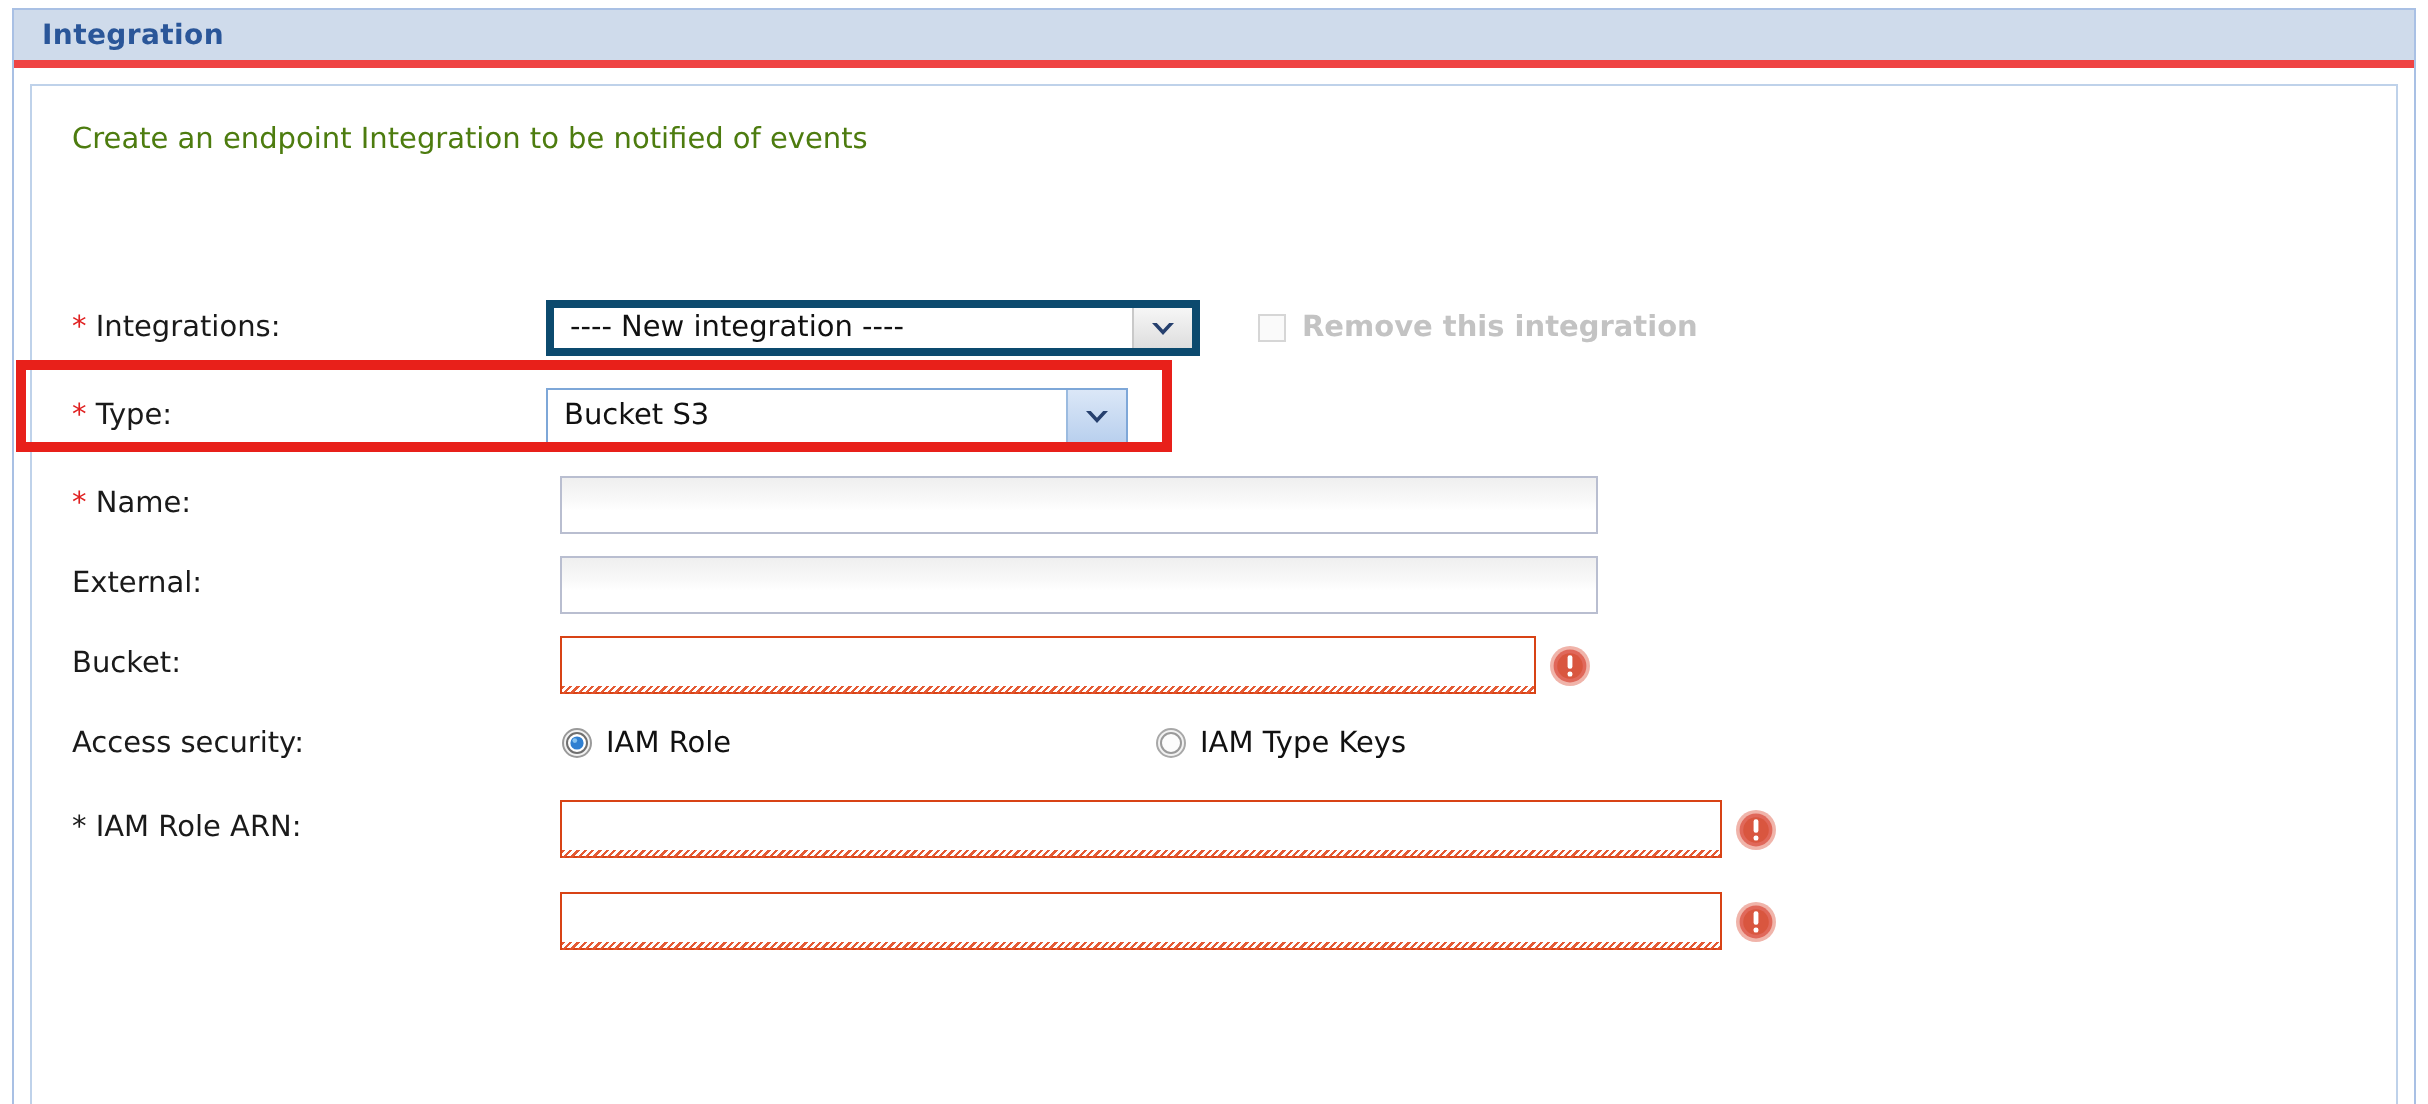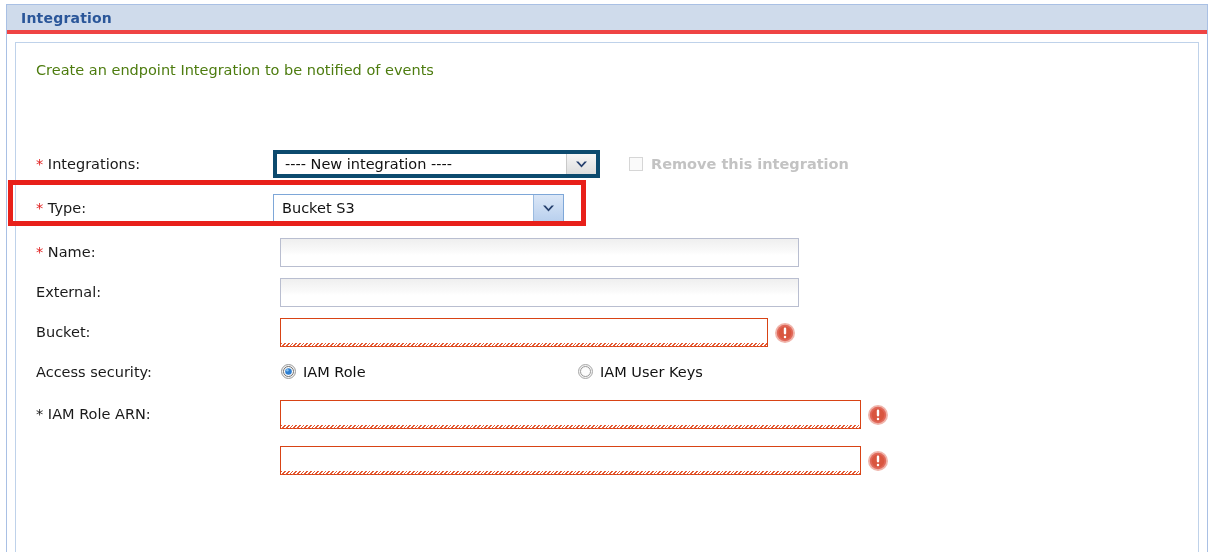--- a/index.html
+++ b/index.html
@@ -196,21 +196,21 @@
         </span>
         <span class="rad-lbl">IAM Role</span>
       </div>
       <div class="rad-wrap" style="left:562px;top:9px;">
         <span>
           <svg width="15" height="15" viewBox="0 0 15 15">
             <circle cx="7.5" cy="7.5" r="7" fill="#f2f2f2" stroke="#a8a8a8" stroke-width="1"></circle>
             <circle cx="7.5" cy="7.5" r="5" fill="#fcfcfc" stroke="#9a9a9a" stroke-width="1"></circle>
           </svg>
         </span>
-        <span class="rad-lbl">IAM User Keys</span>
+        <span class="rad-lbl">IAM Type Keys</span>
       </div>
     </div>
 
     <div class="row" style="top:354px;">
       <span class="lbl">
         <span class="ast-dark">*</span>
         <span>IAM Role ARN:</span>
       </span>
       <div class="txt err" style="top:3px;width:581px;">
         <span class="squig"></span>

